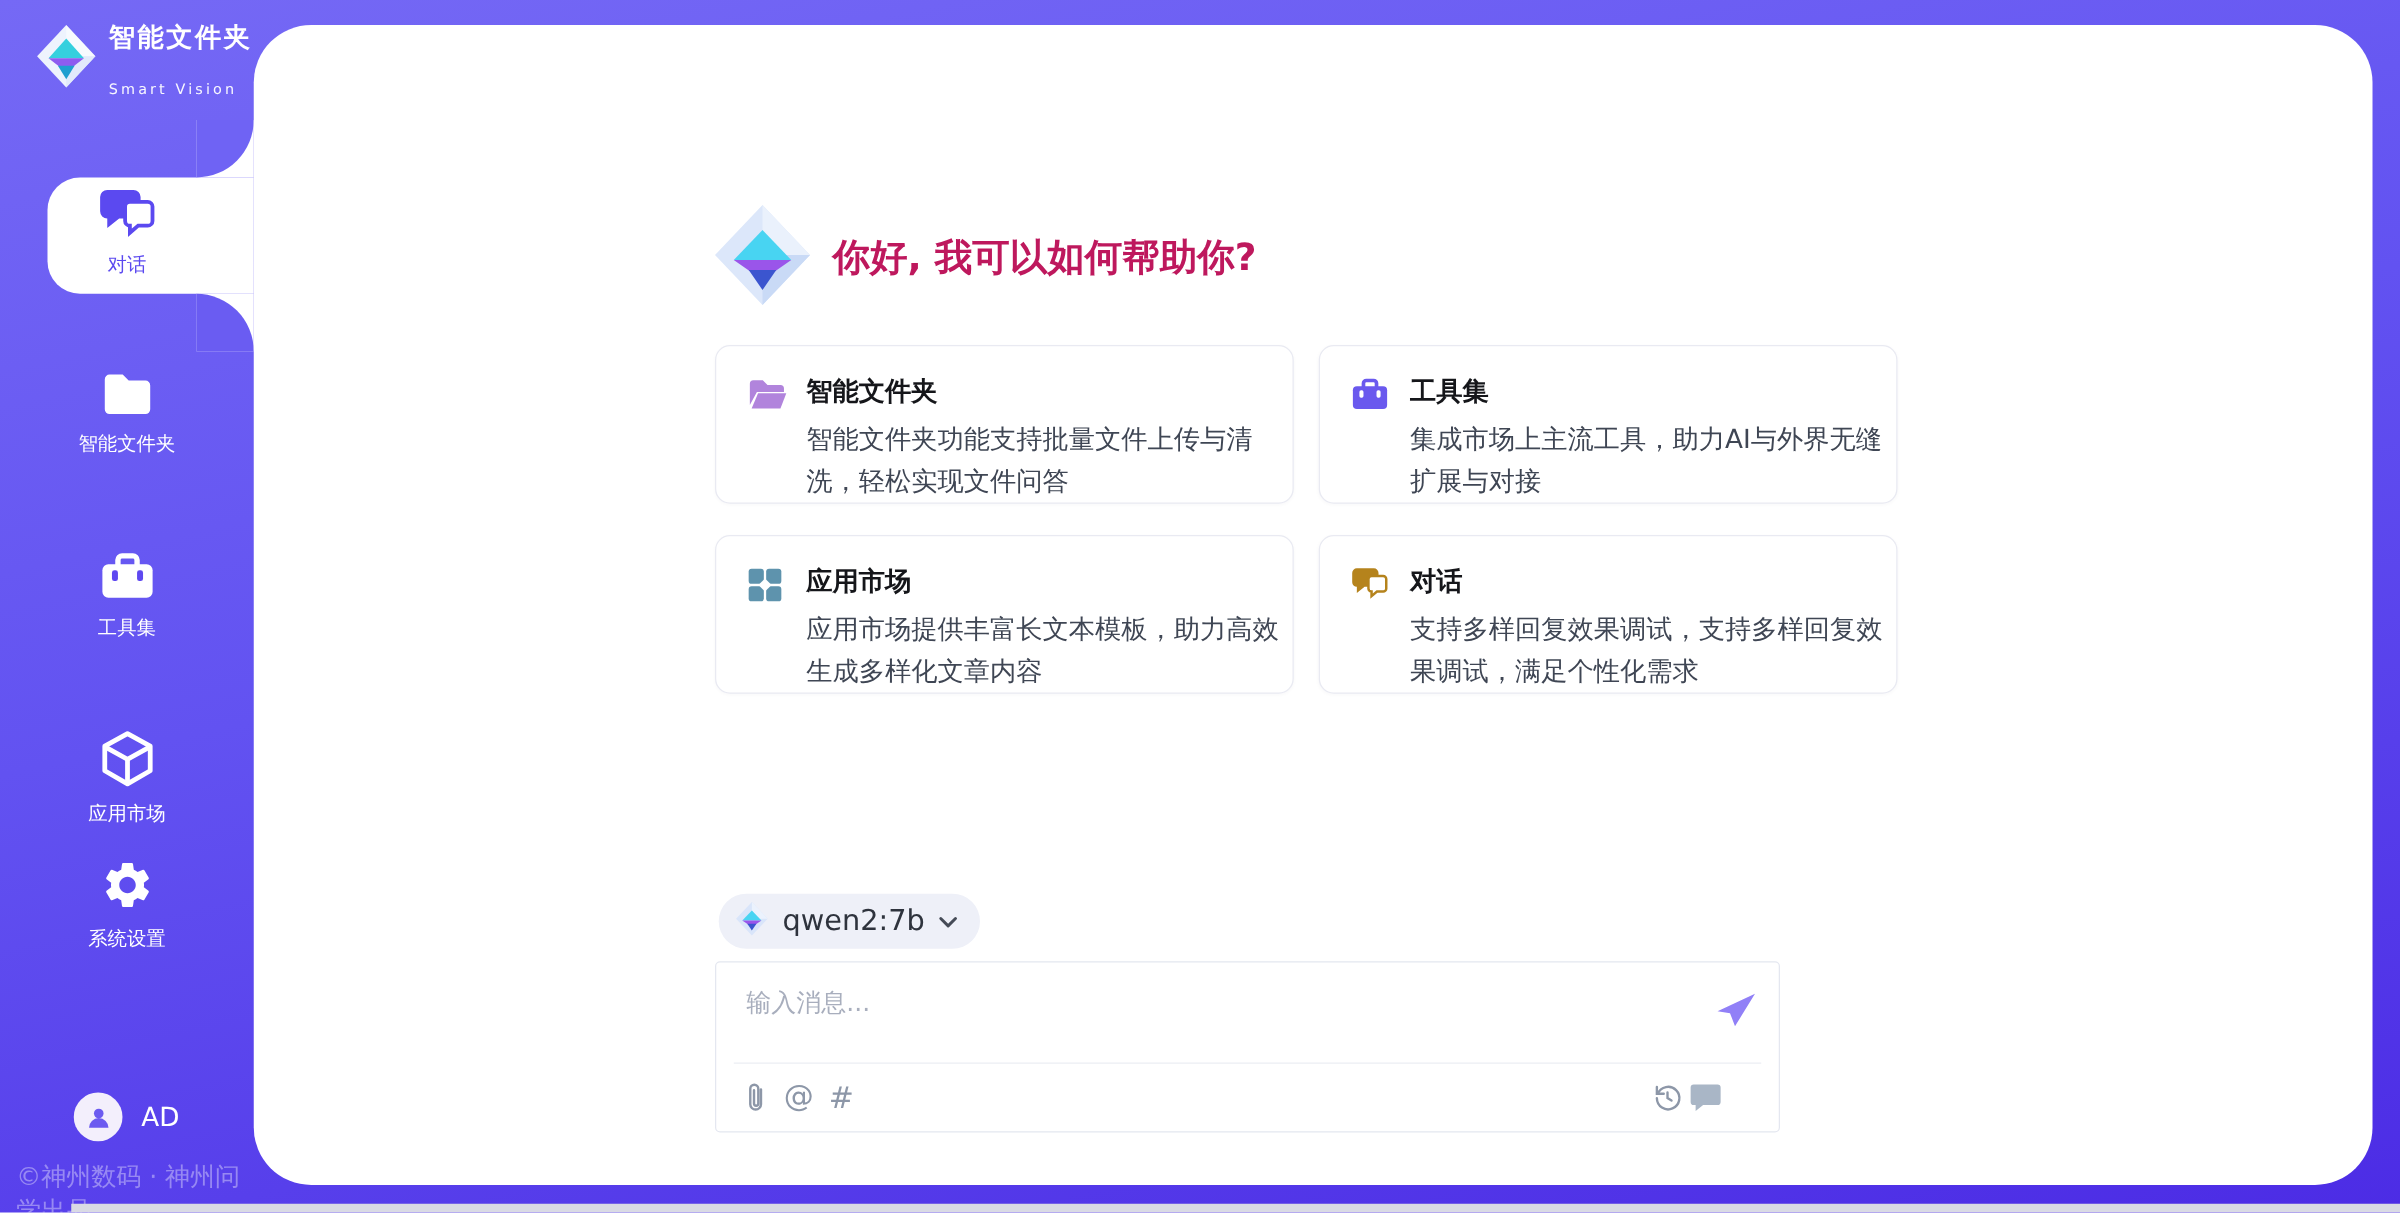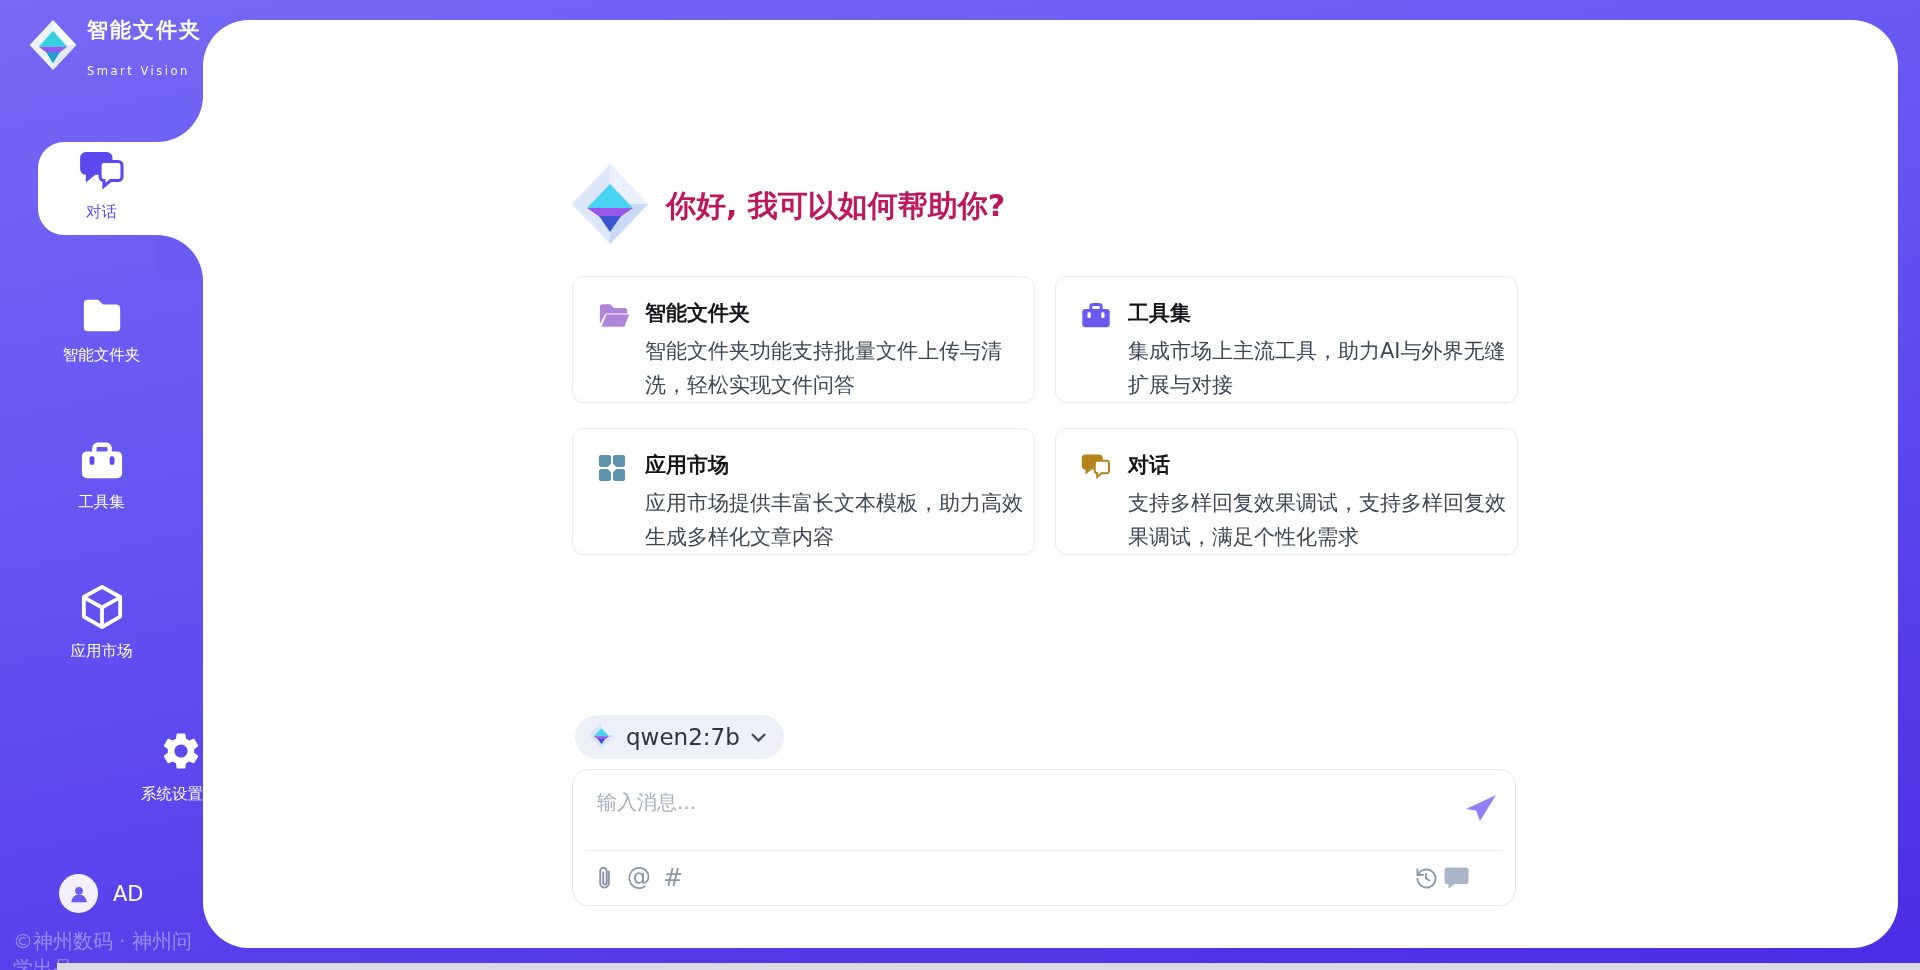--- a/index.html
+++ b/index.html
@@ -36,21 +36,21 @@
   .flare-bottom span { background:#6a5cf2; border-top-right-radius:100%; }
 
   .nav-item {
     position:absolute; left:0; width:203px;
     display:flex; flex-direction:column; align-items:center; gap:7px;
     cursor:pointer;
   }
   .nav-item .nav-label { color:#fff; font-size:15.5px; }
   .nav-item.active .nav-label { color:#5b49f0; font-weight:500; }
   .nav-1 { top:151px; } .nav-2 { top:296px; } .nav-3 { top:441px; }
-  .nav-4 { top:584px; } .nav-5 { top:729px;align-items:flex-end; }
+  .nav-4 { top:584px; } .nav-5 { top:686px; }
   .nav-item .cut { fill:#5e48f0; }
 
   .user-row { position:absolute; left:59px; top:874px; display:flex; align-items:center; gap:15px; cursor:pointer; }
   .avatar-circle {
     width:39px; height:39px; border-radius:50%; background:#f3effc;
     display:flex; align-items:center; justify-content:center;
   }
   .user-initials { color:#fff; font-size:21px; font-weight:500; }
 
   .copyright { position:absolute; left:13px; top:928px; color:rgba(255,255,255,.38); font-size:20px; }
@@ -78,22 +78,22 @@
   .card .cut { fill:#fff; }
 
   .model-pill {
     position:absolute; left:372px; top:695px; height:44px; padding:0 18px 0 13px;
     display:flex; align-items:center; gap:11px;
     background:#eef0f8; border-radius:22px; cursor:pointer;
   }
   .model-name { font-size:23px; color:#2e333d; }
 
   .composer {
-    position:absolute; left:369px; top:749px; width:944px; height:137px;
-    background:#fff; border:1.5px solid #e4e7f0; border-radius:16px;
+    position:absolute; left:369px; top:749px; width:852px; height:137px;
+    background:#fff; border:1.5px solid #e4e7f0; border-radius:4px;
   }
   .composer-input {
     position:absolute; left:24px; top:13px; width:820px; height:38px;
     border:none; outline:none; background:transparent;
     font-size:20px; color:#333; font-family:inherit;
   }
   .composer-input::placeholder { color:#a8aebd; }
   .send-btn { position:absolute; right:18px; top:22px; width:32px; height:30px; cursor:pointer; }
   .composer-divider { position:absolute; left:14px; right:14px; top:80px; height:1px; background:#eceef4; }
   .composer-foot { position:absolute; left:24px; right:18px; top:92px; height:34px; }

